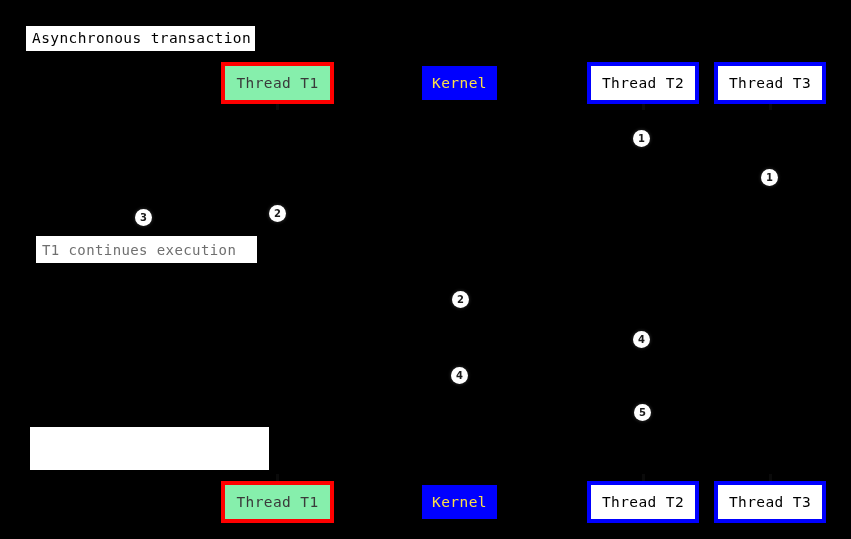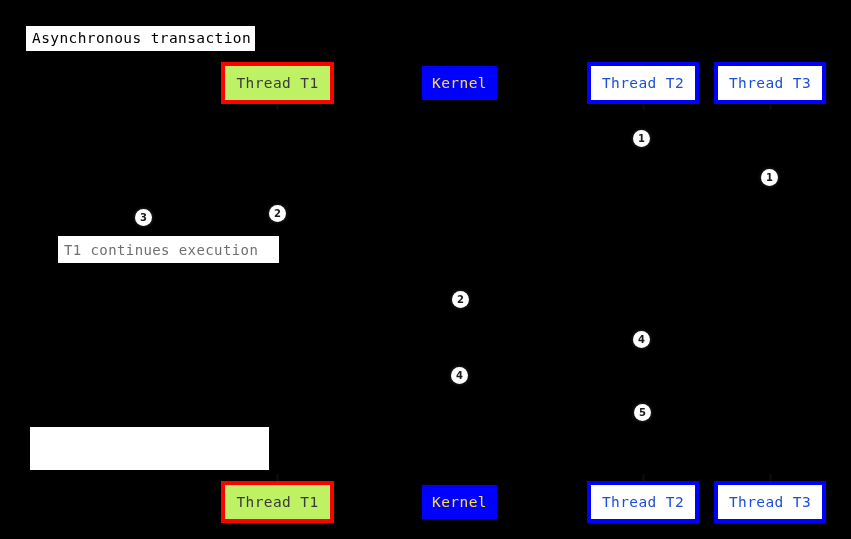--- a/index.html
+++ b/index.html
@@ -42,27 +42,27 @@
     box-sizing: border-box;
     display: flex;
     align-items: center;
     justify-content: center;
     white-space: nowrap;
     font-family: "DejaVu Sans Mono", "Liberation Mono", monospace;
     font-size: 14.5px;
     letter-spacing: 0.4px;
   }
   .participant.red-outline {
-    background: #bef264;
+    background: #86efac;
     color: #3a3a3a;
     border: 4px solid #ff0000;
   }
   .participant.blue-outline {
     background: #ffffff;
-    color: #1d4ed8;
+    color: #000000;
     border: 4px solid #0000ff;
   }
   .participant.blue-filled {
     background: #0000ff;
     color: #fde047;
     border: 0;
   }
 
   
   .lifeline-nub {
@@ -145,21 +145,21 @@
         <span>Kernel</span>
       </div>
       <div class="participant blue-outline" style="left: 587px; top: 481px; width: 112px; height: 42px;">
         <span>Thread T2</span>
       </div>
       <div class="participant blue-outline" style="left: 714px; top: 481px; width: 112px; height: 42px;">
         <span>Thread T3</span>
       </div>
     </div>
   <div id="layer-notes">
-      <div class="note-box" style="left: 36px; top: 236px; width: 221px; height: 27px; margin-left: 22px;">
+      <div class="note-box" style="left: 36px; top: 236px; width: 221px; height: 27px;">
         <span>T1 continues execution</span>
       </div>
       <div class="note-box blank" style="left: 30px; top: 427px; width: 239px; height: 43px;">
         <span></span>
       </div>
     </div>
   <div id="layer-badges">
       <div class="step-badge" style="left: 633px; top: 130px;">
         <span>1</span>
       </div>

